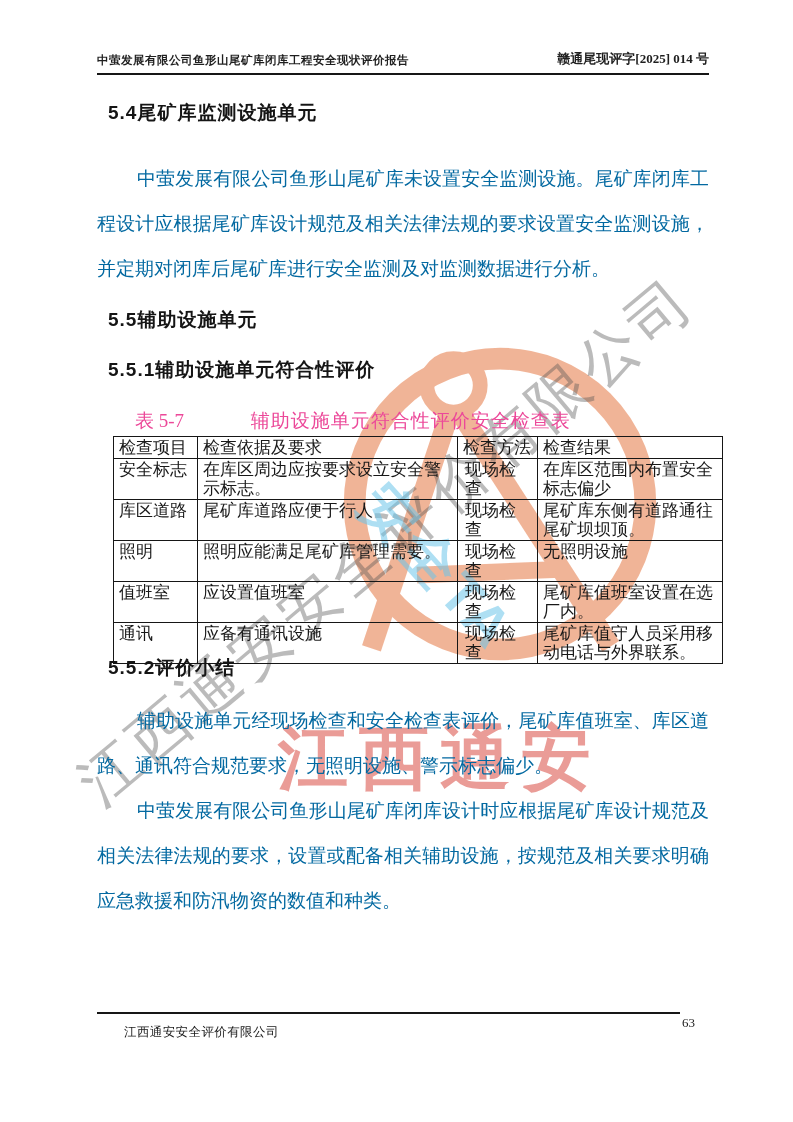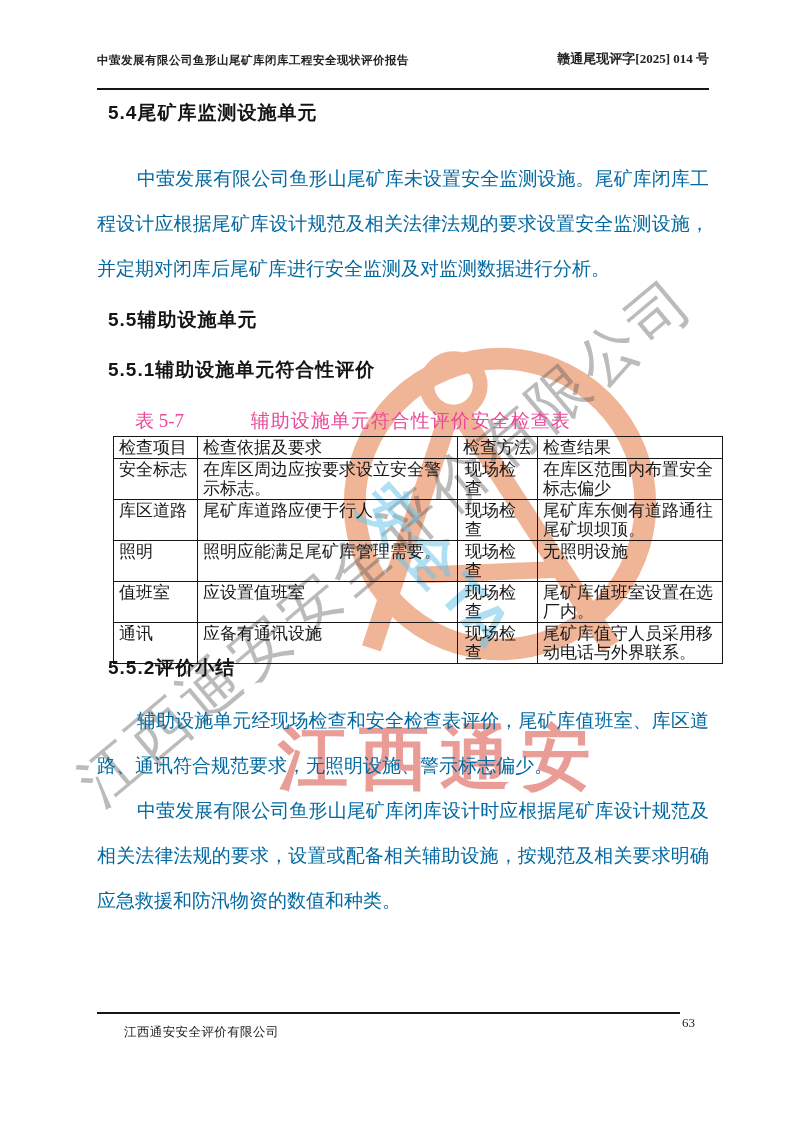--- a/index.html
+++ b/index.html
@@ -33,21 +33,21 @@
     font-family:"Liberation Sans", sans-serif;font-weight:bold;
     font-size:57px;letter-spacing:3px;white-space:nowrap;
     color:rgba(108,197,234,0.55);
     transform:rotate(48deg);transform-origin:left top;
   }
   
   .content{position:absolute;inset:0;z-index:1;}
   .hdr{
     position:absolute;left:97px;right:84px;top:50px;
     display:flex;justify-content:space-between;align-items:flex-end;
-    border-bottom:2px solid #161616;padding-bottom:20px;
+    border-bottom:2px solid #161616;padding-bottom:5px;
     font-weight:bold;
     gap:46px;
   }
   .hdr-left{font-size:11.5px;letter-spacing:.5px;}
   .hdr-right{font-size:13px;}
   .h2,.h3{
     position:absolute;left:108px;
     font-family:"Liberation Sans", sans-serif;
     font-weight:bold;font-size:19px;letter-spacing:1px;
     white-space:nowrap;color:#151515;

